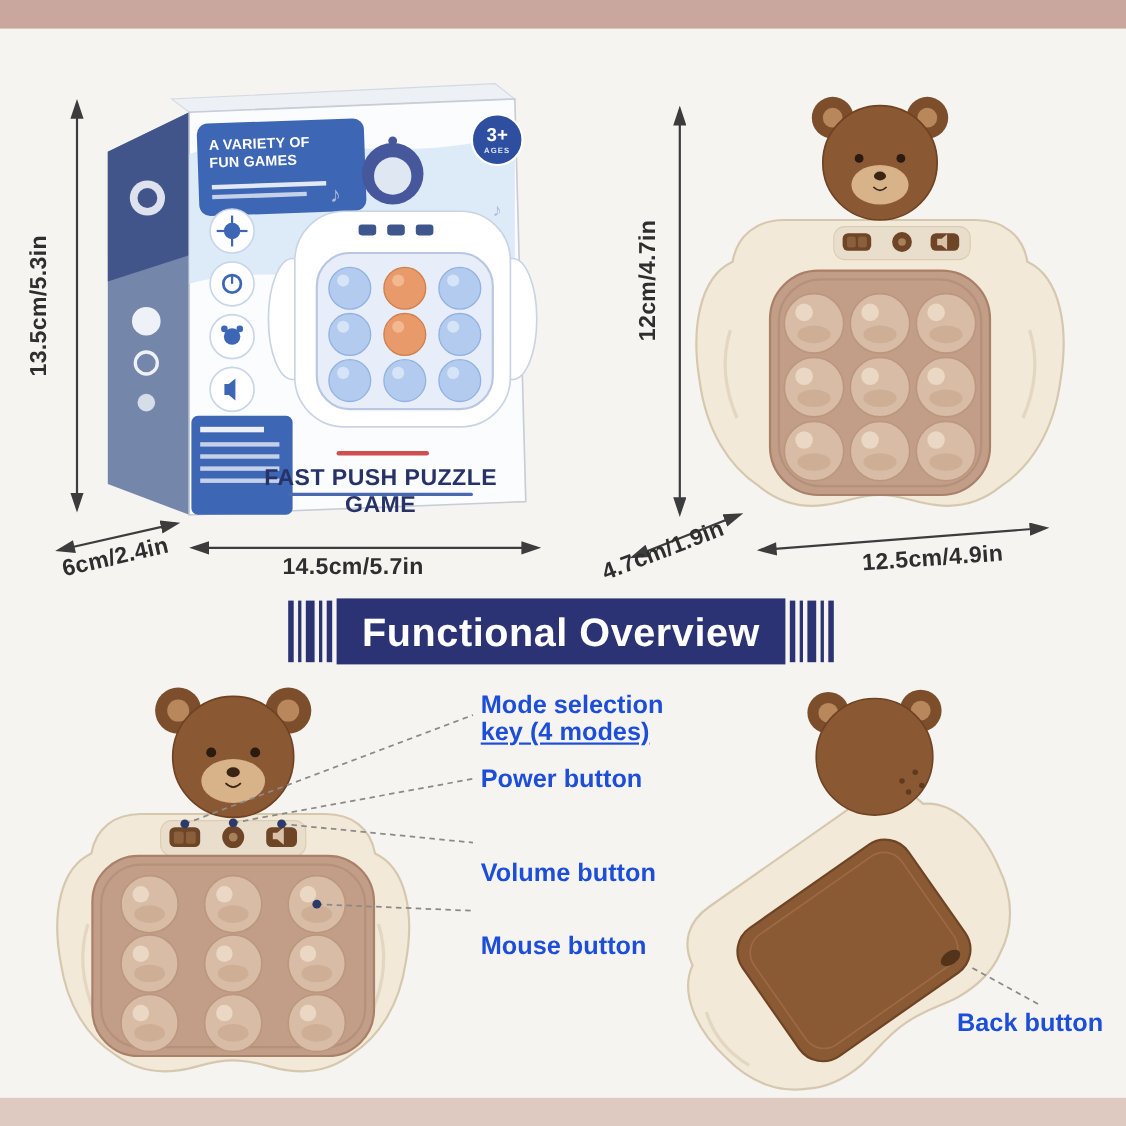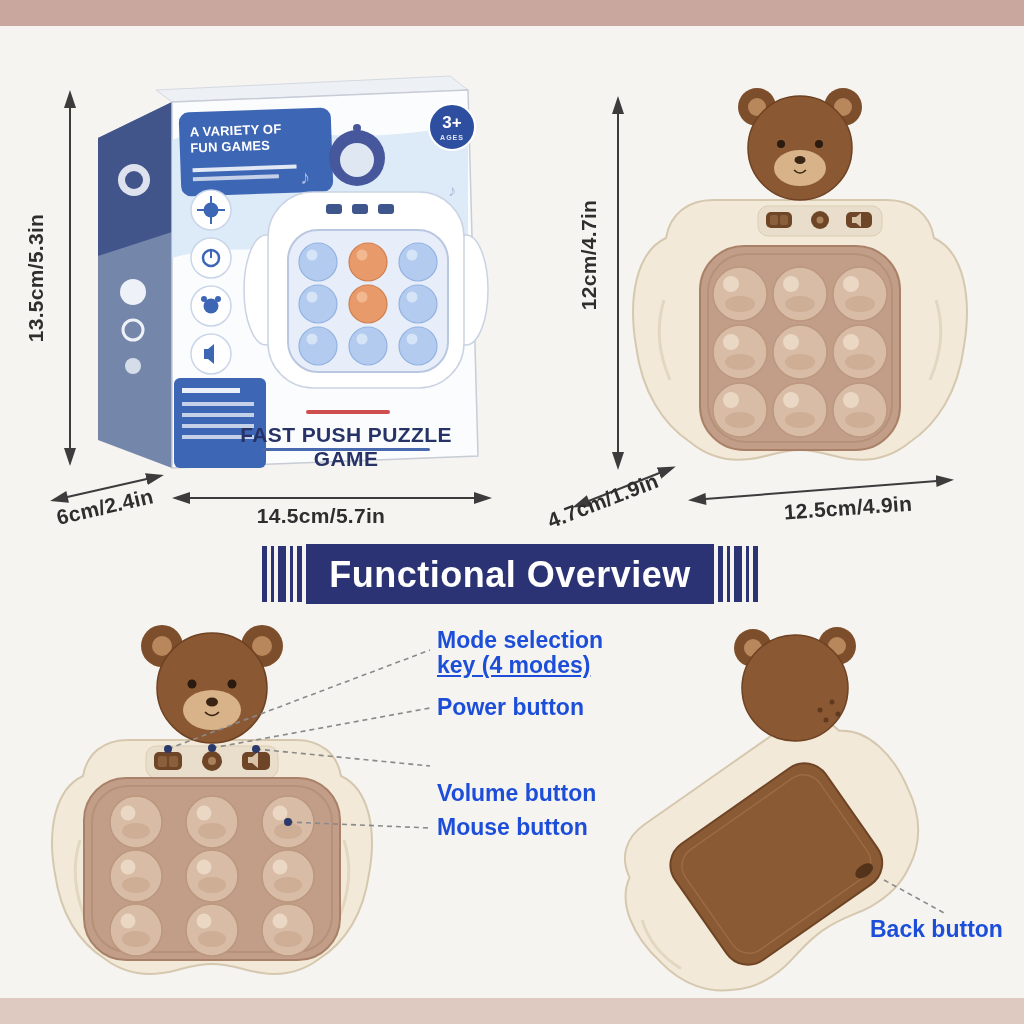--- a/index.html
+++ b/index.html
@@ -308,14 +308,14 @@
 <div class="txt dim r-90" style="left:514px;top:243px;width:150px;">12cm/4.7in</div>
 <div class="txt dim" style="left:528px;top:489px;width:150px;transform:rotate(-21deg);">4.7cm/1.9in</div>
 <div class="txt dim" style="left:758px;top:496px;width:180px;transform:rotate(-4deg);">12.5cm/4.9in</div>
 
 <div class="txt banner-title" style="left:306px;top:554px;">Functional Overview</div>
 
 <div class="txt callout" style="left:437px;top:627px;">Mode selection</div>
 <div class="txt callout" style="left:437px;top:652px;text-decoration:underline;">key (4 modes)</div>
 <div class="txt callout" style="left:437px;top:694px;">Power button</div>
 <div class="txt callout" style="left:437px;top:752px;margin-top:28px;">Volume button</div>
-<div class="txt callout" style="left:437px;top:814px;">Mouse button</div>
+<div class="txt callout" style="left:437px;top:846px;">Mouse button</div>
 <div class="txt callout" style="left:834px;top:916px;margin-left:36px;">Back button</div>
 
 </body></html>

